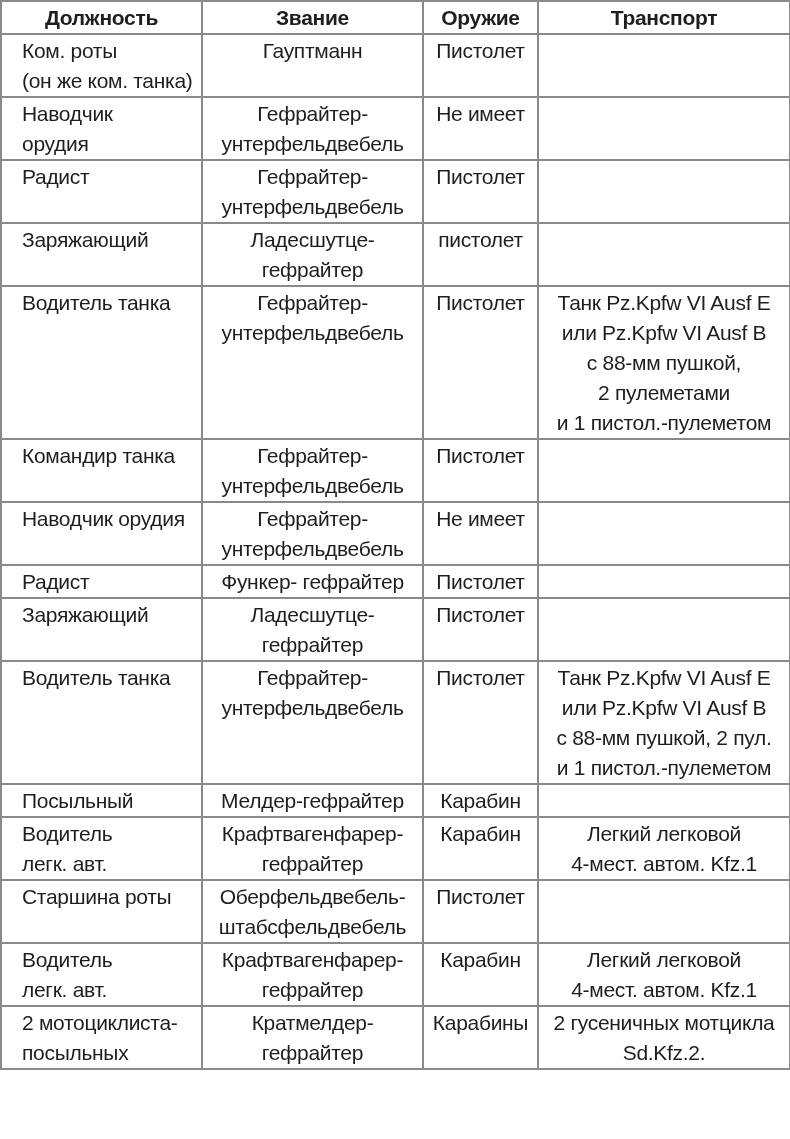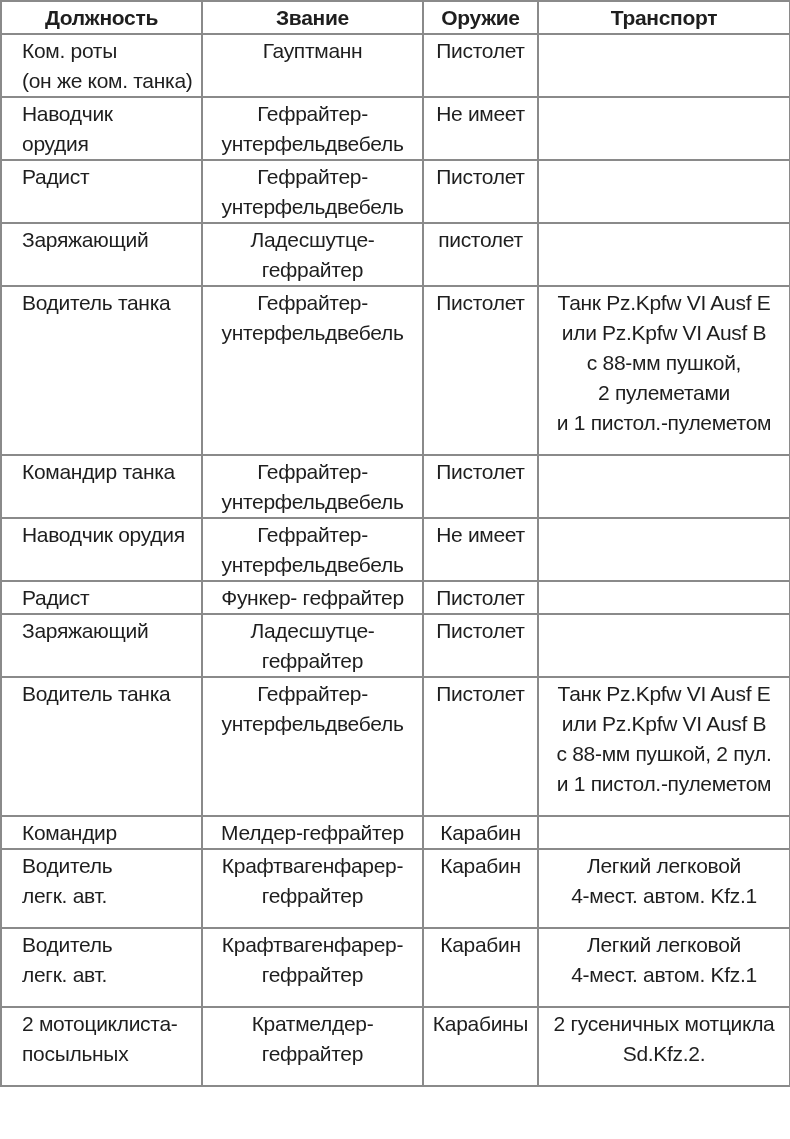--- a/index.html
+++ b/index.html
@@ -37,21 +37,21 @@
       font-weight: bold;
       text-align: center;
       height: 30px;
       padding-top: 1px;
       border-radius: 13px;
     }
     td { padding-top: 1px; }
     td.pos { text-align: left; padding-left: 20px; }
     td.rank, td.weapon, td.transport { text-align: center; border-radius: 7px; }
     td.weapon { padding: 1px 0 0 0; margin-top: 12px; }
-    td.transport { padding: 1px 0 16px 0; }
+    td.transport { padding: 1px 0 0 0; }
   </style>
 </head>
 <body>
 
 <table>
   <colgroup>
     <col class="c1">
       <col class="c2">
       <col class="c3">
       <col class="c4">
@@ -136,33 +136,40 @@
         <td class="pos">Водитель танка</td>
         <td class="rank">Гефрайтер-
 унтерфельдвебель</td>
         <td class="weapon">Пистолет</td>
         <td class="transport">Танк Pz.Kpfw VI Ausf E
 или Pz.Kpfw VI Ausf B
 с 88-мм пушкой, 2 пул.
 и 1 пистол.-пулеметом</td>
       </tr>
       <tr style="height: 30px;">
-        <td class="pos">Командир</td>
+        <td class="pos">Посыльный</td>
         <td class="rank">Мелдер-гефрайтер</td>
         <td class="weapon">Карабин</td>
         <td class="transport"></td>
       </tr>
       <tr style="height: 59px;">
         <td class="pos">Водитель
 легк. авт.</td>
         <td class="rank">Крафтвагенфарер-
 гефрайтер</td>
         <td class="weapon">Карабин</td>
         <td class="transport">Легкий легковой
 4-мест. автом. Kfz.1</td>
+      </tr>
+      <tr style="height: 59px;">
+        <td class="pos">Старшина роты</td>
+        <td class="rank">Оберфельдвебель-
+штабсфельдвебель</td>
+        <td class="weapon">Пистолет</td>
+        <td class="transport"></td>
       </tr>
       <tr style="height: 59px;">
         <td class="pos">Водитель
 легк. авт.</td>
         <td class="rank">Крафтвагенфарер-
 гефрайтер</td>
         <td class="weapon">Карабин</td>
         <td class="transport">Легкий легковой
 4-мест. автом. Kfz.1</td>
       </tr>

